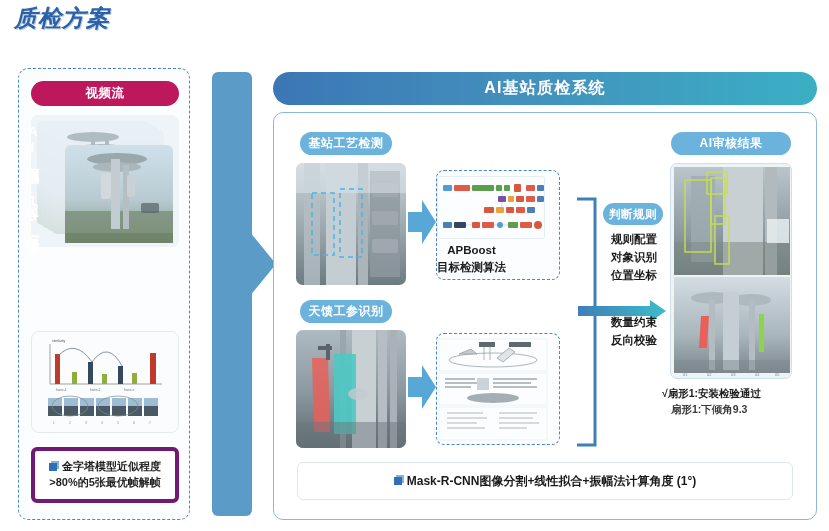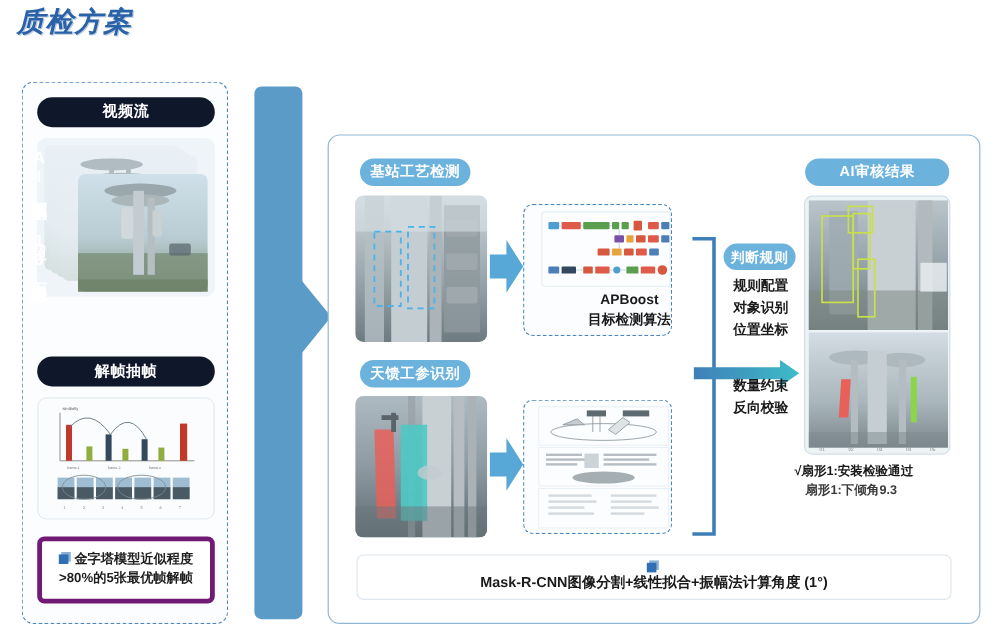--- a/index.html
+++ b/index.html
@@ -21,21 +21,21 @@
   }
 
   
   .left-panel {
     position: absolute; left: 18px; top: 68px;
     width: 172px; height: 452px;
     border: 1.6px dashed #4b86bf; border-radius: 10px;
     background: #fbfdfe;
   }
   .badge {
-    border-radius: 13px; background: #0f172a;
+    border-radius: 13px; background: #be185d;
     color: #fff; font-size: 12.5px; font-weight: bold;
     display: flex; align-items: center; justify-content: center;
     letter-spacing: .5px;
   }
   .badge-vs {
     position: absolute; left: 12px; top: 12px; width: 148px; height: 25px;
   }
   .vs-imgstack {
     position: absolute; left: 12px; top: 46px;
     width: 148px; height: 132px; border-radius: 8px;
@@ -124,21 +124,21 @@
   .photo-tk { left: 296px; top: 330px; width: 110px; height: 118px; }
 
   
   .fat-arrow { position: absolute; }
 
   
   .algo-box {
     position: absolute;
     border: 1.5px dashed #4b86bf; border-radius: 8px;
     background: #fbfdff;
-    display: flex; flex-direction: column; align-items: flex-end;
+    display: flex; flex-direction: column; align-items: flex-start;
   }
   .algo-ap { left: 436px; top: 170px; width: 124px; height: 110px; }
   .algo-tk { left: 436px; top: 333px; width: 124px; height: 112px; }
   .algo-thumb {
     margin-top: 5px; width: 108px; height: 63px;
     background: #f7fafc; border: 1px solid #e6eef5; border-radius: 3px;
     overflow: hidden; position: relative;
   }
   .algo-label {
     font-size: 11.5px; color: #1a1a1a; font-weight: bold;
@@ -169,21 +169,21 @@
     position: absolute; left: 662px; top: 385px; width: 140px;
     font-size: 10.5px; font-weight: bold; color: #1a1a1a; line-height: 1.55;
   }
   .ai-results .dim { font-weight: bold; color: #3a3a3a; padding-left: 9px; }
 
   
   .bottom-caption {
     position: absolute; left: 297px; top: 462px;
     width: 496px; height: 38px;
     border: 1px solid #dfe7ee; border-radius: 6px; background: #fff;
-    display: flex; align-items: center; justify-content: center; flex-direction: column;
+    display: flex; align-items: center; justify-content: center;
   }
   .bottom-caption .txt { font-size: 12px; font-weight: bold; color: #1a1a1a; }
 
   svg { display: block; }
 </style>
 </head>
 <body>
 
 <div id="page">
 
@@ -231,21 +231,20 @@
           <rect x="80" y="44" width="9" height="70" fill="#c3ccd0"></rect>
           <rect x="92" y="50" width="6" height="64" fill="#b5bec2"></rect>
           <rect x="70" y="58" width="10" height="26" rx="2" fill="#d2d9dc"></rect>
           <rect x="96" y="60" width="8" height="22" rx="2" fill="#c9d1d4"></rect>
           <rect x="110" y="88" width="18" height="10" rx="2" fill="#55636a" opacity="0.7"></rect>
           <rect x="34" y="118" width="108" height="10" fill="#6d8269" opacity="0.85"></rect>
         </g>
       </svg>
     </div>
 
-    <div class="badge badge-df">解帧抽帧</div>
 
     <div class="df-img">
       <svg width="146" height="100" viewBox="0 0 146 100">
         <rect x="0" y="0" width="146" height="100" fill="#fafcfd"></rect>
 
         <g>
           <line x1="18" y1="52" x2="130" y2="52" stroke="#8b8b8b" stroke-width="0.8"></line>
           <line x1="18" y1="12" x2="18" y2="52" stroke="#8b8b8b" stroke-width="0.8"></line>
           <rect x="23" y="22" width="5" height="30" fill="#c0392b"></rect>
           <rect x="40" y="40" width="5" height="12" fill="#8fae3f"></rect>
@@ -299,20 +298,21 @@
         <span class="bullet-sq"></span><span>金字塔模型近似程度</span><br>
         <span>&gt;80%的5张最优帧解帧</span>
       </div>
     </div>
   </div>
 
   <div class="band"></div>
   <div class="band-text">AI识别模型&nbsp;&nbsp;超10万训练样本</div>
   <div class="band-arrow"></div>
 
+  <div class="sys-header">AI基站质检系统</div>
 
   <div class="sys-body"></div>
 
   <div class="badge badge-sub badge-gy">基站工艺检测</div>
 
   <div class="photo photo-gy">
     <svg width="110" height="122" viewBox="0 0 110 122">
       <defs>
         <linearGradient id="g1" x1="0" y1="0" x2="0" y2="1">
           <stop offset="0%" stop-color="#cdd6db"></stop>

